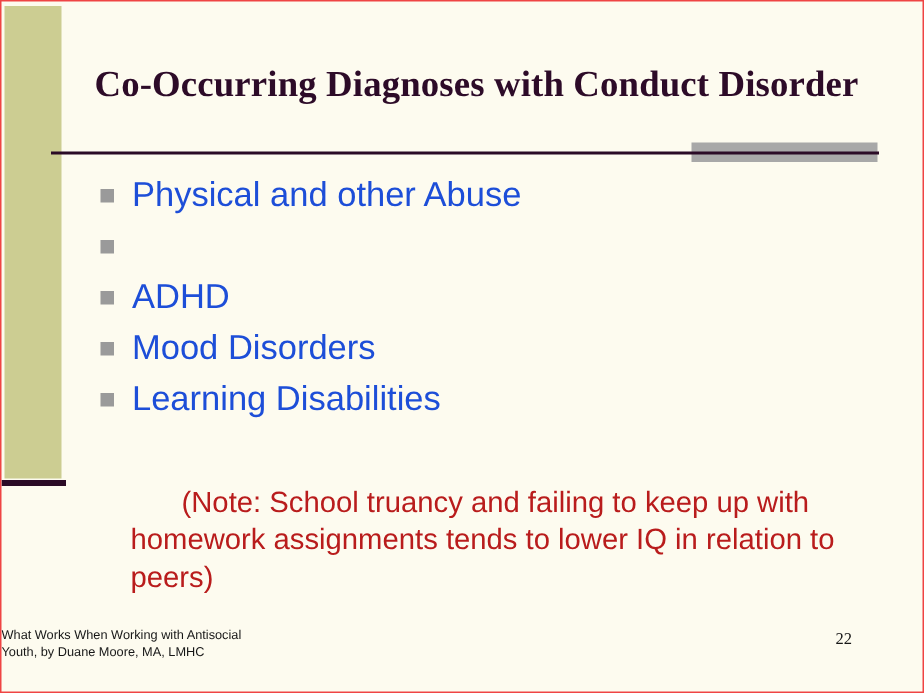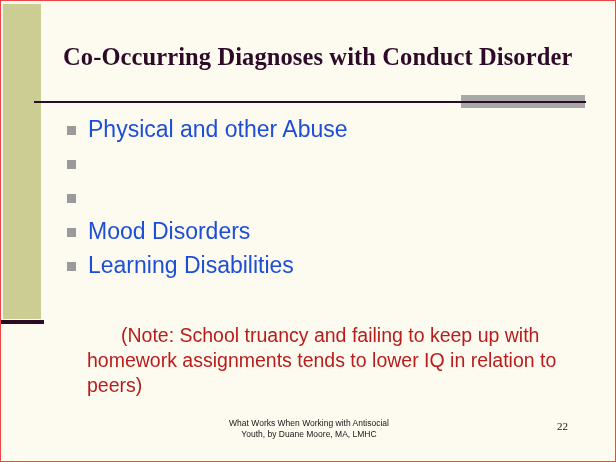--- a/index.html
+++ b/index.html
@@ -107,21 +107,20 @@
     line-height: 25px;
     color: #b91c1c;
     text-indent: 34px;
   }
   
   #footer-credit {
     position: absolute;
     left: 0;
     top: 417px;
     width: 616px;
-    text-align: center;
     font-family: "Liberation Sans", sans-serif;
     font-size: 8.5px;
     line-height: 11px;
     color: #161616;
   }
   #page-number {
     position: absolute;
     left: 556px;
     top: 419px;
     width: 30px;
@@ -147,20 +146,21 @@
   <div id="bullets">
     <div class="bullet-row">
       <span class="bullet-marker"></span>
       <span class="bullet-text">Physical and other Abuse</span>
     </div>
     <div class="bullet-row">
       <span class="bullet-marker"></span>
     </div>
     <div class="bullet-row">
       <span class="bullet-marker"></span>
+      <span class="bullet-text">ADHD</span>
     </div>
     <div class="bullet-row">
       <span class="bullet-marker"></span>
       <span class="bullet-text">Mood Disorders</span>
     </div>
     <div class="bullet-row">
       <span class="bullet-marker"></span>
       <span class="bullet-text">Learning Disabilities</span>
     </div>
   </div>

